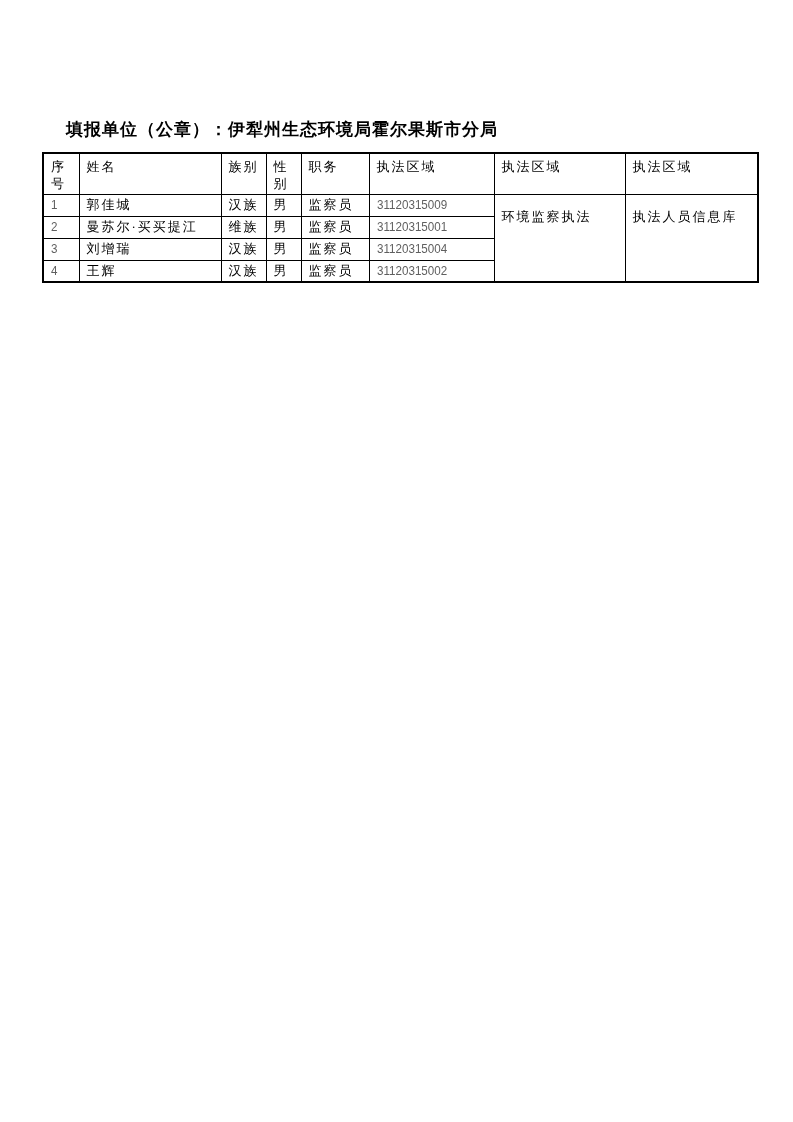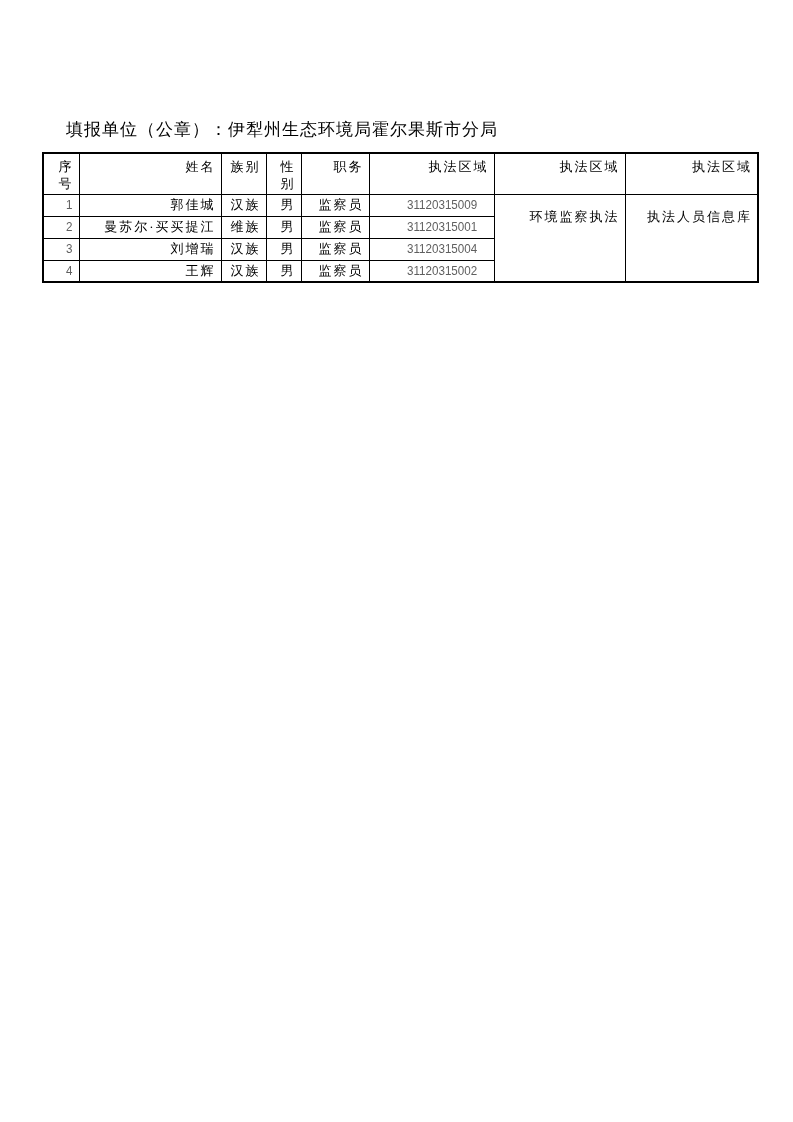--- a/index.html
+++ b/index.html
@@ -28,41 +28,41 @@
     font-weight: bold;
     letter-spacing: 1px;
     color: #000000;
   }
 
   .filing-line {
     position: absolute;
     top: 118px;
     left: 66px;
     font-size: 17px;
-    font-weight: normal;
+    font-weight: bold;
     letter-spacing: 1px;
     color: #000000;
   }
 
   table.personnel {
     position: absolute;
     top: 152px;
     left: 42px;
     width: 715px;
     border-collapse: collapse;
     table-layout: fixed;
     border: 2px solid #000000;
   }
 
   table.personnel th,
   table.personnel td {
     border: 1px solid #000000;
     font-size: 13px;
     font-weight: normal;
-    text-align: right;
+    text-align: left;
     letter-spacing: 2px;
     overflow: hidden;
     color: #000000;
   }
 
   table.personnel th {
     height: 41px;
     vertical-align: top;
     padding: 4px 5px 0 7px;
     word-break: break-all;

